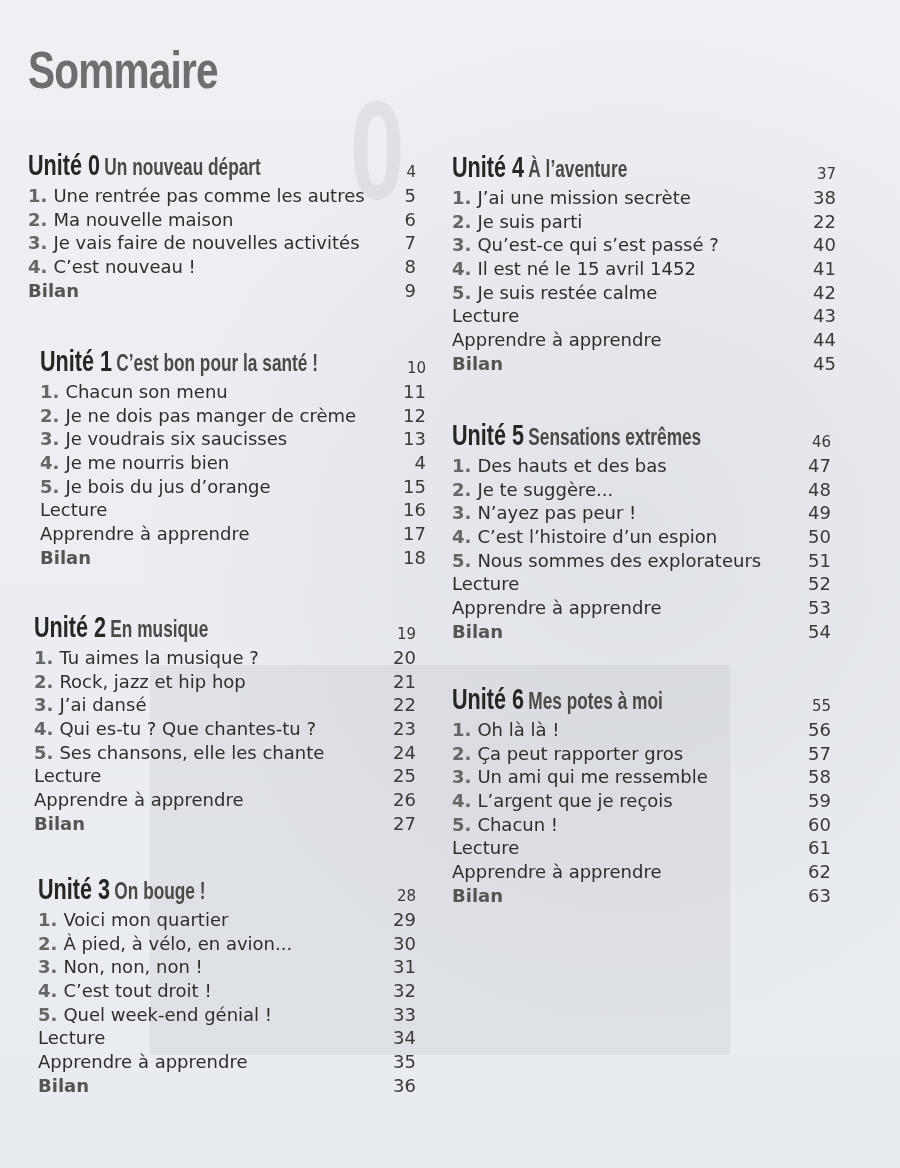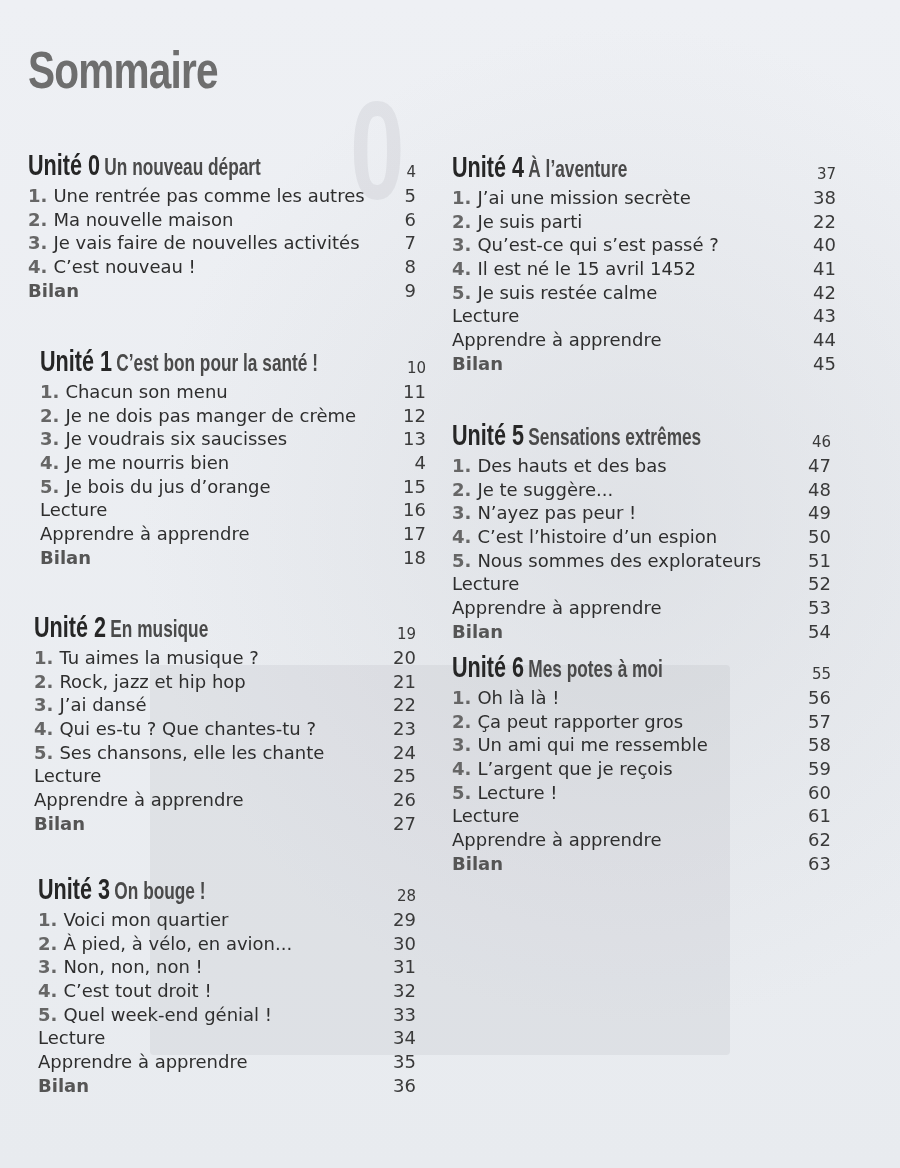--- a/index.html
+++ b/index.html
@@ -127,26 +127,26 @@
     </div>
     <div class="row"><span class="num">1.</span><span class="txt">Des hauts et des bas</span><span class="pg">47</span></div>
     <div class="row"><span class="num">2.</span><span class="txt">Je te suggère...</span><span class="pg">48</span></div>
     <div class="row"><span class="num">3.</span><span class="txt">N’ayez pas peur !</span><span class="pg">49</span></div>
     <div class="row"><span class="num">4.</span><span class="txt">C’est l’histoire d’un espion</span><span class="pg">50</span></div>
     <div class="row"><span class="num">5.</span><span class="txt">Nous sommes des explorateurs</span><span class="pg">51</span></div>
     <div class="row"><span class="txt">Lecture</span><span class="pg">52</span></div>
     <div class="row"><span class="txt">Apprendre à apprendre</span><span class="pg">53</span></div>
     <div class="row"><span class="txt bold">Bilan</span><span class="pg">54</span></div>
   </div>
-<div class="unit" style="left:452px; top:652px; width:379px;">
+<div class="unit" style="left:452px; top:684px; width:379px;">
     <div class="unit-head">
       <span class="label"><span class="u">Unité 6</span><span class="t">Mes potes à moi</span></span>
       <span class="pg">55</span>
     </div>
     <div class="row"><span class="num">1.</span><span class="txt">Oh là là !</span><span class="pg">56</span></div>
     <div class="row"><span class="num">2.</span><span class="txt">Ça peut rapporter gros</span><span class="pg">57</span></div>
     <div class="row"><span class="num">3.</span><span class="txt">Un ami qui me ressemble</span><span class="pg">58</span></div>
     <div class="row"><span class="num">4.</span><span class="txt">L’argent que je reçois</span><span class="pg">59</span></div>
-    <div class="row"><span class="num">5.</span><span class="txt">Lecture !</span><span class="pg">60</span></div>
+    <div class="row"><span class="num">5.</span><span class="txt">Chacun !</span><span class="pg">60</span></div>
     <div class="row"><span class="txt">Lecture</span><span class="pg">61</span></div>
     <div class="row"><span class="txt">Apprendre à apprendre</span><span class="pg">62</span></div>
     <div class="row"><span class="txt bold">Bilan</span><span class="pg">63</span></div>
   </div>
 
 </body></html>

